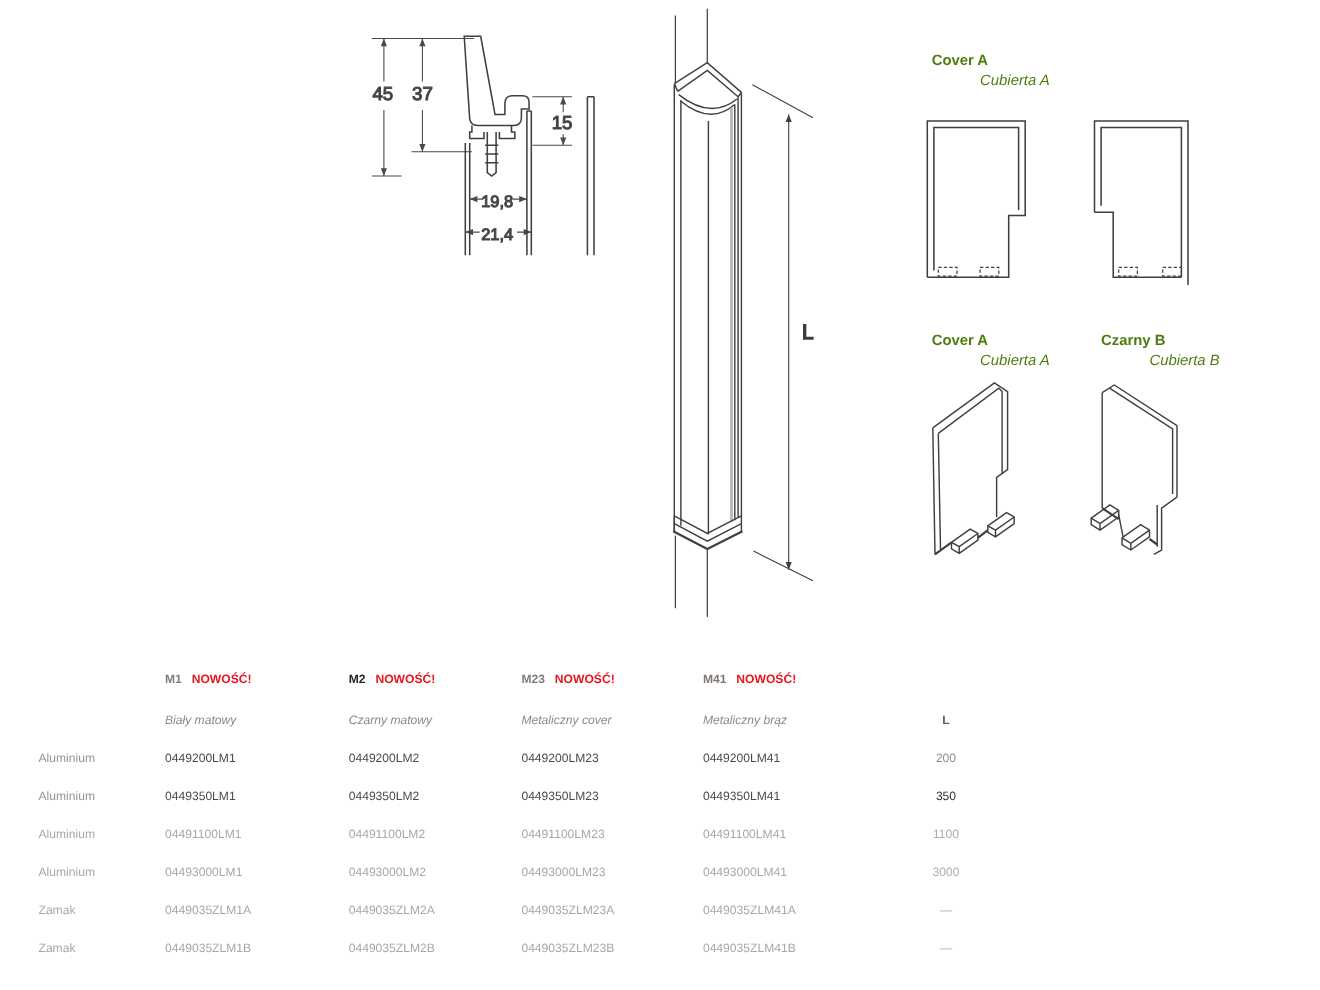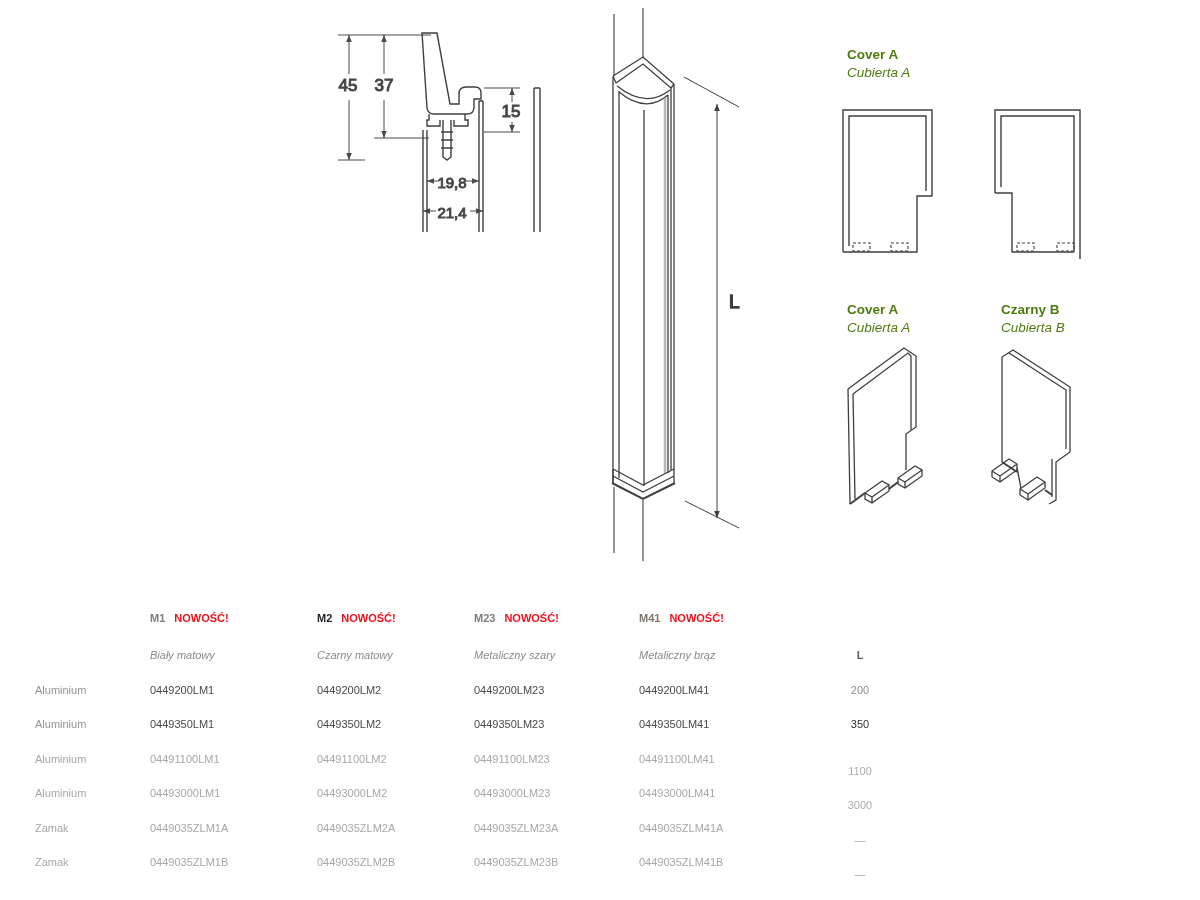--- a/index.html
+++ b/index.html
@@ -5,35 +5,35 @@
   html,body{margin:0;padding:0;background:#fff;}
   .page{position:relative;width:1200px;height:900px;background:#fff;overflow:hidden;
         font-family:"Liberation Sans", sans-serif;}
   svg{position:absolute;left:0;top:0;}
   svg text{font-family:"Liberation Sans", sans-serif;fill:#333;}
   .dimtxt{font-size:17px;}
   .dimtxt-sm{font-size:15px;}
   .dimtxt-L{font-size:19px;}
   .cv-label{position:absolute;font-size:13.5px;color:#4d7c0f;line-height:18px;white-space:nowrap;}
   .cv-label .t{font-weight:bold;}
-  .cv-label .s{font-style:italic;}
+  .cv-label .s{font-style:italic;margin-left:44px;}
   
   .tbl{position:absolute;left:17px;top:600px;width:1200px;height:300px;font-size:11px;color:#4a4a4a;}
   .trow{position:absolute;left:0;width:100%;height:20px;white-space:nowrap;}
   .cell{position:absolute;top:0;white-space:nowrap;}
   .mat{left:18px;}
   .c1{left:133px;} .c2{left:300px;} .c3{left:457px;} .c4{left:622px;}
   .clen{left:793px;width:100px;text-align:center;}
   .hcode{font-weight:bold;margin-right:9px;}
   .badge{font-weight:bold;}
   .finish{font-style:italic;color:#8a8a8a;}
   .lhead{font-weight:bold;color:#606060;}
   .tone-dark{color:#4a4a4a;} .tone-light{color:#a7a7a7;}
   .mat-dark{color:#949494;} .mat-light{color:#a7a7a7;}
-  .len-dark{color:#2e2e2e;} .len-mid{color:#8e8e8e;} .len-light{color:#a9acb0;margin-top:12px;}
+  .len-dark{color:#2e2e2e;} .len-mid{color:#8e8e8e;} .len-light{color:#a9acb0;}
 </style>
 </head>
 <body>
 
 <div class="page">
 
   <svg width="1200" height="590" viewBox="0 0 1200 590">
 
     <g fill="none" stroke="#4a4a4a" stroke-width="1">
 
@@ -137,21 +137,21 @@
     <div class="trow" style="top:12px;">
       <span class="cell c1"><span class="hcode" style="color: rgb(125, 125, 125);">M1</span><span class="badge" style="color: rgb(232, 20, 30);">NOWOŚĆ!</span></span>
       <span class="cell c2"><span class="hcode" style="color: rgb(35, 35, 43);">M2</span><span class="badge" style="color: rgb(232, 20, 30);">NOWOŚĆ!</span></span>
       <span class="cell c3"><span class="hcode" style="color: rgb(125, 125, 125);">M23</span><span class="badge" style="color: rgb(232, 20, 30);">NOWOŚĆ!</span></span>
       <span class="cell c4"><span class="hcode" style="color: rgb(126, 119, 110);">M41</span><span class="badge" style="color: rgb(232, 20, 30);">NOWOŚĆ!</span></span>
     </div>
 
     <div class="trow" style="top:49px;">
       <span class="cell c1 finish">Biały matowy</span>
       <span class="cell c2 finish">Czarny matowy</span>
-      <span class="cell c3 finish">Metaliczny szary</span>
+      <span class="cell c3 finish">Metaliczny cover</span>
       <span class="cell c4 finish">Metaliczny brąz</span>
       <span class="cell clen lhead">L</span>
     </div>
 
     <div class="trow" style="top:84px;">
       <span class="cell mat mat-dark">Aluminium</span>
       <span class="cell c1 tone-dark">0449200LM1</span>
       <span class="cell c2 tone-dark">0449200LM2</span>
       <span class="cell c3 tone-dark">0449200LM23</span>
       <span class="cell c4 tone-dark">0449200LM41</span>

